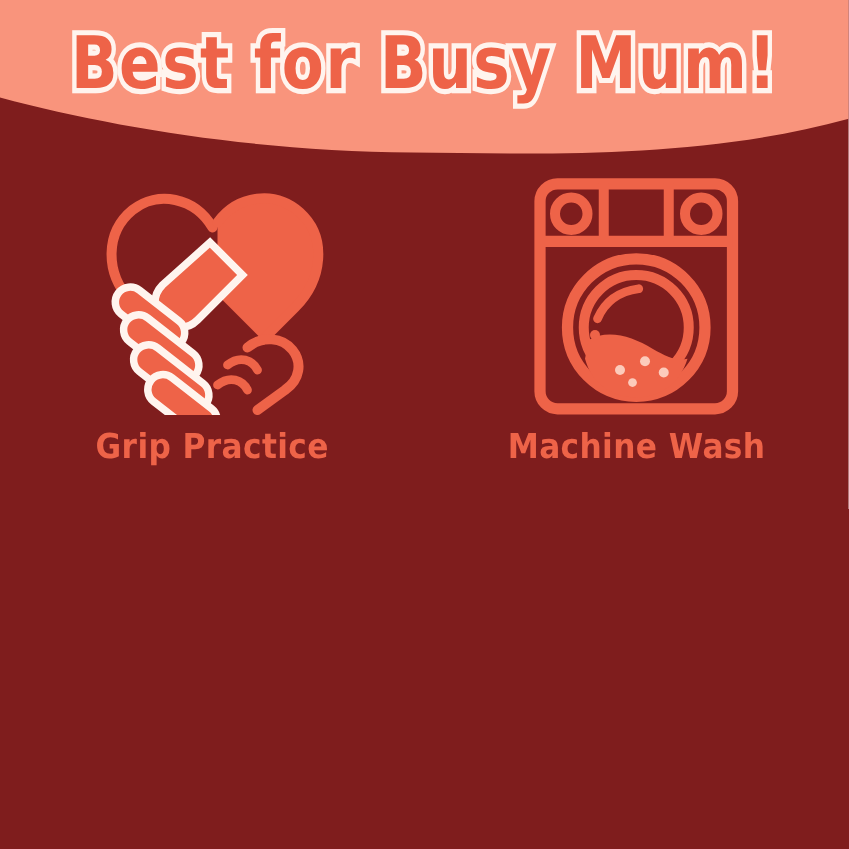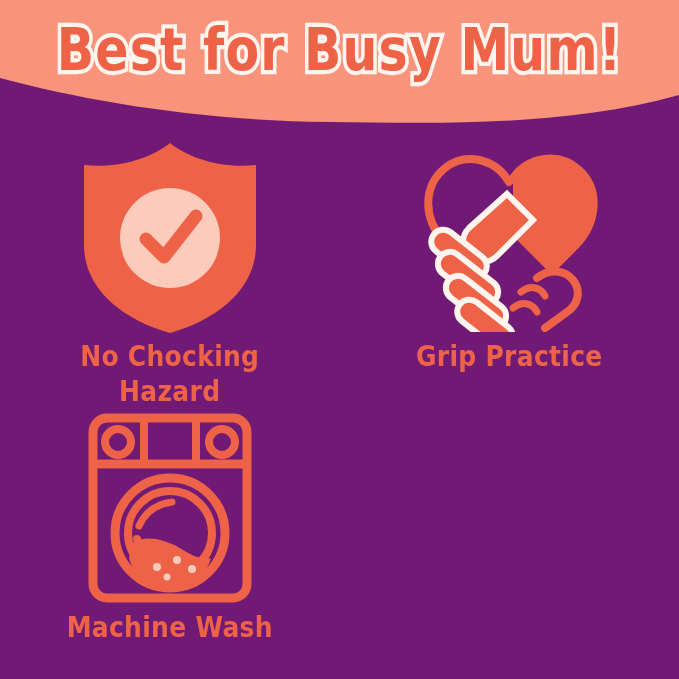--- a/index.html
+++ b/index.html
@@ -8,21 +8,21 @@
     background: #ffffff;
   }
   body {
     font-family: "DejaVu Sans", sans-serif;
   }
   .poster {
     position: relative;
     width: 679px;
     height: 679px;
     overflow: hidden;
-    background: #701a75;
+    background: #7f1d1d;
   }
   .header-band {
     position: absolute;
     left: 0;
     top: 0;
     width: 679px;
     height: 135px;
     overflow: hidden;
   }
   .header-band svg {
@@ -99,31 +99,20 @@
   <div class="header-band">
     <svg width="679" height="135" viewBox="0 0 679 135" aria-hidden="true">
       <path d="M0,0 H679 V95 C560,128 430,123 330,122 C205,121 90,102 0,78 Z" fill="#F9947C"></path>
     </svg>
   </div>
 
   <div class="poster-title">Best for Busy Mum!</div>
 
   <div class="grid">
 
-    <div class="cell cell-r1">
-      <div class="cell-icon">
-        <svg width="188" height="196" viewBox="0 0 188 196" aria-hidden="true">
-          <path d="M94 3 C70 22 36 28 8 25 L8 105 C8 150 48 180 94 193 C140 180 180 150 180 105 L180 25 C152 28 118 22 94 3 Z" fill="#EE6348"></path>
-          <circle cx="94" cy="98" r="50" fill="#FCCBBB"></circle>
-          <path d="M70 99 L88 117 L120 76" fill="none" stroke="#EE6348" stroke-width="13" stroke-linecap="round" stroke-linejoin="round"></path>
-        </svg>
-      </div>
-      <div class="cell-label">No Chocking
-Hazard</div>
-    </div>
 
 
     <div class="cell cell-r2">
       <div class="cell-icon">
         <svg width="200" height="190" viewBox="0 0 200 190" aria-hidden="true">
 
           <path d="M100 40 C86 16 56 10 36 26 C14 44 14 76 34 98 L56 120" fill="none" stroke="#EE6348" stroke-width="8" stroke-linecap="round"></path>
 
           <path d="M104 36 C120 14 150 10 170 28 C192 48 188 82 166 104
                    L140 130 L104 94 C96 86 96 74 104 66 Z" fill="#EE6348"></path>

